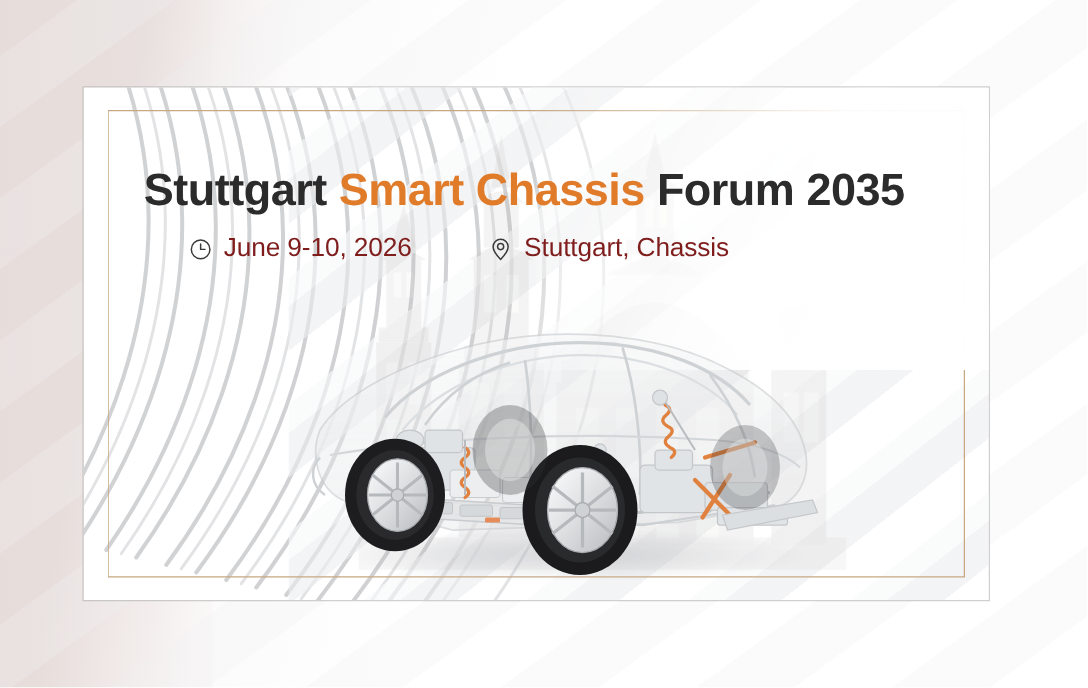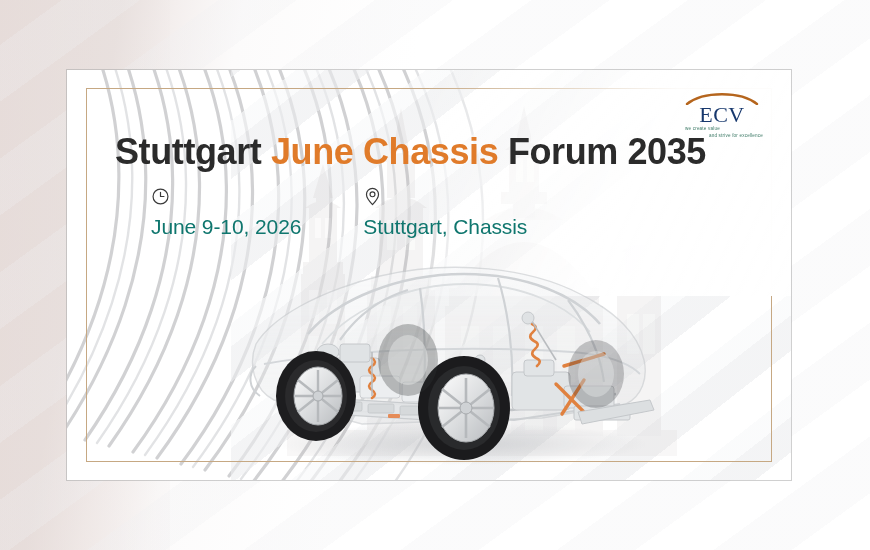--- a/index.html
+++ b/index.html
@@ -177,26 +177,25 @@
   #meta {
     margin-top: 15px;
     padding-left: 36px;
     display: flex;
     align-items: center;
     gap: 62px;
     white-space: nowrap;
   }
   .meta-item {
     display: flex;
-    align-items: flex-start;
+    align-items: center;
     gap: 9px;
     font-size: 21px;
-    color: #0f766e;
+    color: #7f1d1d;
     letter-spacing: -.1px;
-    flex-direction: column;
   }
   .meta-icon {
     display: block;
     width: 19px;
     height: 19px;
     flex: 0 0 19px;
   }
 
   
   #car {
@@ -306,31 +305,23 @@
         <rect x="410" y="224" width="12" height="40" fill="#ffffff" opacity=".42"></rect>
         <rect x="426" y="224" width="12" height="40" fill="#ffffff" opacity=".42"></rect>
 
         <rect x="70" y="340" width="390" height="26" opacity=".7"></rect>
       </g>
     </svg>
 
     <div id="inner-rule"></div>
     <div id="rule-fade"></div>
 
-    <div id="logo">
-      <svg id="logo-arc" viewBox="0 0 74 13">
-        <path d="M2 12 C 18 -1, 56 -1, 72 12" fill="none" stroke="#b5651d" stroke-width="2.4" stroke-linecap="round"></path>
-      </svg>
-      <div id="logo-word">ECV</div>
-      <div class="logo-tagline" id="logo-tag1">we create value</div>
-      <div class="logo-tagline" id="logo-tag2">and strive for excellence</div>
-    </div>
 
     <div id="headline">
-      <h1 id="title"><span>Stuttgart </span><span class="accent">June Chassis</span><span> Forum 2035</span></h1>
+      <h1 id="title"><span>Stuttgart </span><span class="accent">Smart Chassis</span><span> Forum 2035</span></h1>
 
       <div id="meta">
         <div class="meta-item">
           <svg class="meta-icon" viewBox="0 0 24 24">
             <circle cx="12" cy="12" r="9.4" fill="none" stroke="#3a3a3a" stroke-width="1.5"></circle>
             <path d="M12 6.6 V12 H16.4" fill="none" stroke="#3a3a3a" stroke-width="1.5" stroke-linecap="round" stroke-linejoin="round"></path>
           </svg>
           <span>June 9-10, 2026</span>
         </div>
 

